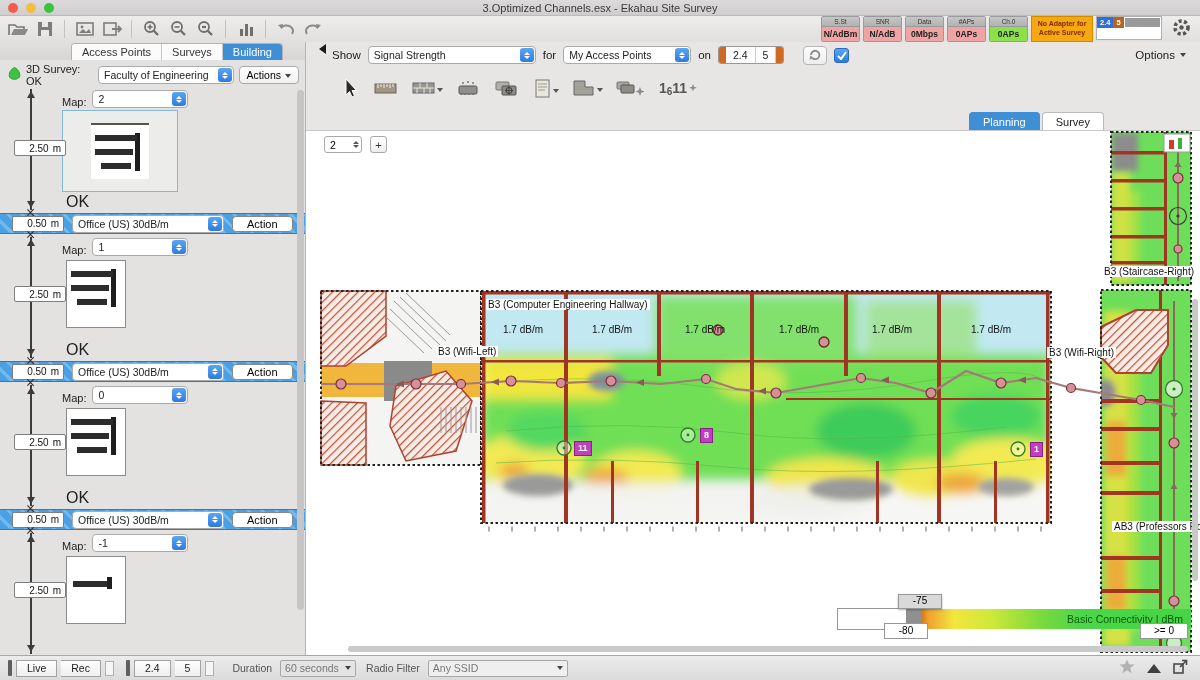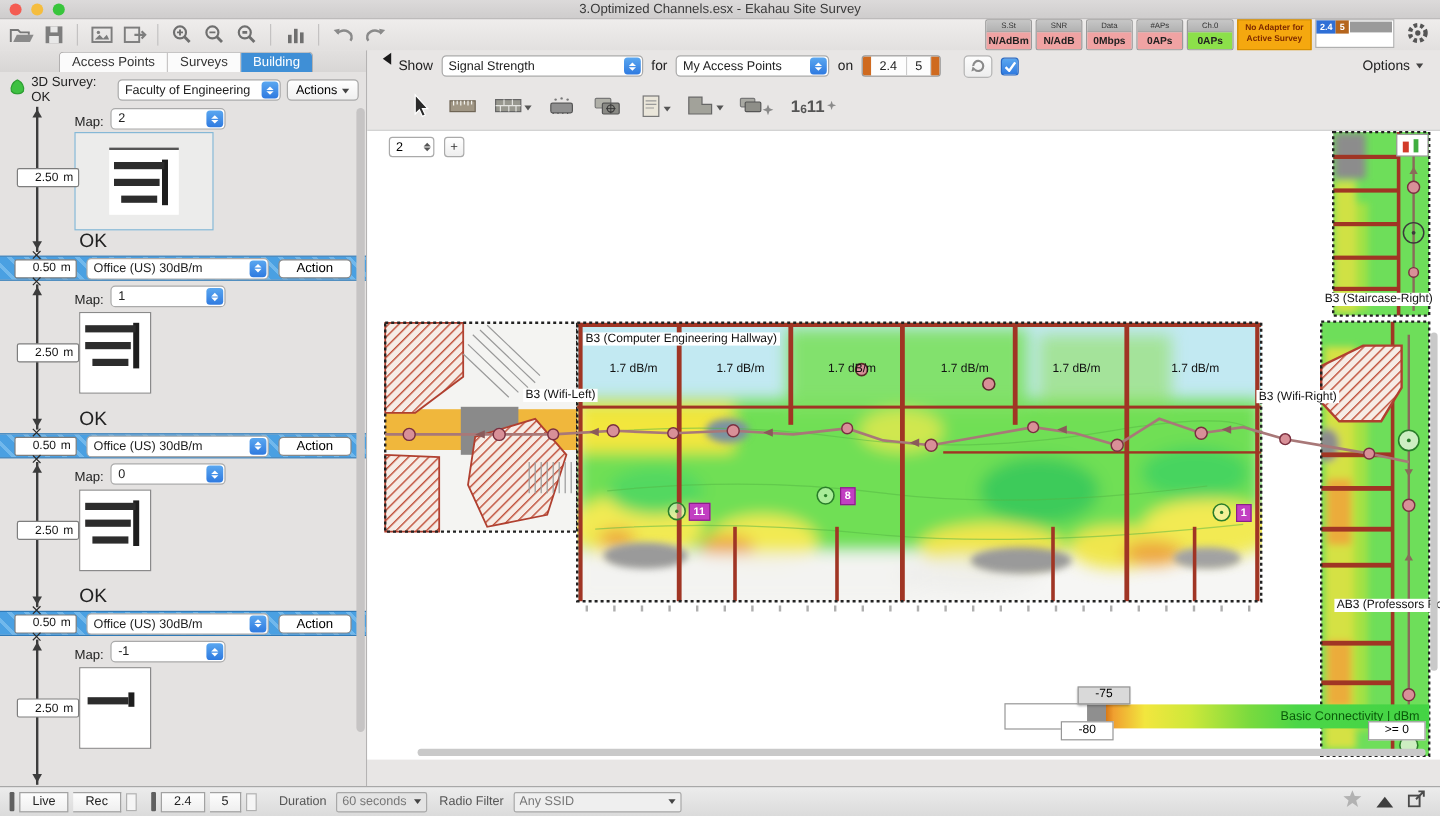--- a/index.html
+++ b/index.html
@@ -23,21 +23,21 @@
   .warnbox{width:62px;background:#f5a80f;border:1px solid #cf8a00;color:#7e2a00;font-size:7px;font-weight:bold;text-align:center;padding:2px 1px;line-height:1.3;height:26px}
   .bandbox{width:66px;height:24px;background:#fff;border:1px solid #b0b0b0;display:flex;flex-direction:column}
   .bandbox .row{display:flex;height:11px}
   .chip{font-size:7.5px;font-weight:bold;color:#fff;padding:1px 3px}
   .chip.b24{background:#2f6fd6}.chip.b5{background:#b5651d}
   .chipbar{flex:1;background:#9a9a9a;margin:1px}
   .gearbtn{margin:1px 2px 0 6px}
   
   .workarea{flex:1;display:flex;min-height:0}
   .leftcol{width:306px;border-right:1px solid #b5b3b3;display:flex;flex-direction:column;background:#e4e2e1}
-  .tabstrip{height:18px;display:flex;align-items:center;padding-left:49px;background:linear-gradient(#e2e0df,#d8d6d5)}
+  .tabstrip{height:18px;display:flex;align-items:center;padding-left:71px;background:linear-gradient(#e2e0df,#d8d6d5)}
   .tabseg{display:flex;border:1px solid #b2b0b0;border-bottom:none;border-radius:4px 4px 0 0;overflow:hidden;background:#fff}
   .seg{font-size:11px;color:#333;padding:2px 10px;border-right:1px solid #c8c6c6;background:#fbfbfb}
   .seg:last-child{border-right:none}
   .seg.active{background:#3f8fd6;color:#fff}
   .sidebar{flex:1;position:relative;padding-top:4px;overflow:hidden}
   .sb-head{display:flex;align-items:center;gap:5px;padding:3px 6px 3px 8px;height:22px}
   .sb-status{font-size:11px;color:#222;margin-right:auto}
   .mac-select{display:inline-flex;align-items:center;height:18px;background:#fff;border:1px solid #aaa;border-radius:4px}
   .mac-select .val{flex:1;font-size:10.5px;color:#222;padding:0 5px;white-space:nowrap;overflow:hidden}
   .stepper{width:14px;height:14px;margin-right:1px;border-radius:3px;background:linear-gradient(#5aa7f0,#2f7ae0);display:flex;flex-direction:column;align-items:center;justify-content:center;flex:none}
@@ -108,21 +108,21 @@
   .zoomctl{position:absolute;left:18px;top:5px;display:flex;gap:8px;z-index:5}
   .zfield{width:38px;height:17px;border:1px solid #aaa;border-radius:3px;background:#fff;display:flex;align-items:center}
   .zfield .zv{flex:1;font-size:10.5px;padding-left:5px}
   .zfield .zst{display:flex;flex-direction:column;margin-right:2px}
   .zfield .zst i{width:0;height:0;border:3px solid transparent;display:block}
   .zfield .zst i.u{border-bottom:3.5px solid #555;margin-bottom:1px}
   .zfield .zst i.d{border-top:3.5px solid #555}
   .zplus{width:17px;height:17px;border:1px solid #aaa;border-radius:3px;background:linear-gradient(#fff,#eee);font-size:11px;display:flex;align-items:center;justify-content:center;color:#333}
   .map{position:absolute;left:0;top:0}
   .maplabel{position:absolute;background:#fff;font-size:10px;color:#111;padding:0 2px;white-space:nowrap;z-index:3}
-  .roomlabel{position:absolute;font-size:10px;color:#111;z-index:3;width:50px;text-align:center}
+  .roomlabel{position:absolute;font-size:10px;color:#111;z-index:3;width:50px;}
   .marker{position:absolute;background:#c23fc2;color:#fff;font-size:9px;font-weight:bold;padding:0 3px;line-height:13px;border:1px solid #8a1f8a;z-index:4}
   
   .lg-tip{position:absolute;left:592px;top:463px;width:44px;height:15px;background:#d9d9d9;border:1px solid #979797;box-shadow:0 1px 2px rgba(0,0,0,.3);font-size:10px;text-align:center;z-index:6}
   .lg-white{position:absolute;left:531px;top:477px;width:70px;height:22px;background:#fff;border:1px solid #979797;z-index:5}
   .lg-bar{position:absolute;left:600px;top:478px;width:285px;height:20px;z-index:5;display:flex;align-items:center;justify-content:flex-end;
     background:linear-gradient(90deg,#8f8f8f 0,#8f8f8f 16px,#d97b18 16px,#f0a030 22px,#f2e63e 48px,#cfe83a 85px,#7ada3e 135px,#4bd648 175px,#44d444 100%)}
   .lg-label{font-size:10.5px;color:#0a5a0a;padding-right:8px}
   .lg-low{position:absolute;left:578px;top:492px;width:44px;height:16px;background:#fff;border:1px solid #979797;font-size:10px;text-align:center;line-height:14px;z-index:6}
   .lg-high{position:absolute;left:834px;top:492px;width:48px;height:16px;background:#fff;border:1px solid #979797;font-size:10px;text-align:center;line-height:14px;z-index:6}
   .hscroll{position:absolute;left:42px;bottom:3px;width:840px;height:6px;border-radius:3px;background:#c9c9c9;z-index:6}
@@ -539,20 +539,24 @@
         <span class="chtool">
           <span class="ch-big">1</span>
             <span class="ch-sub">6</span>
             <span class="ch-big">11</span>
           <svg width="13" height="16">
               <path d="M6,4 l1,2.8 2.8,1 -2.8,1 -1,2.8 -1,-2.8 -2.8,-1 2.8,-1 Z" fill="#8a8a8a"></path>
             </svg>
         </span>
       </div>
 
+      <div class="ctabrow">
+        <span class="ctab active">Planning</span>
+        <span class="ctab">Survey</span>
+      </div>
 
       <div class="canvas">
         <div class="zoomctl">
           <span class="zfield">
             <span class="zv">2</span>
             <span class="zst">
                 <i class="u"></i>
                 <i class="d"></i>
               </span>
           </span>

